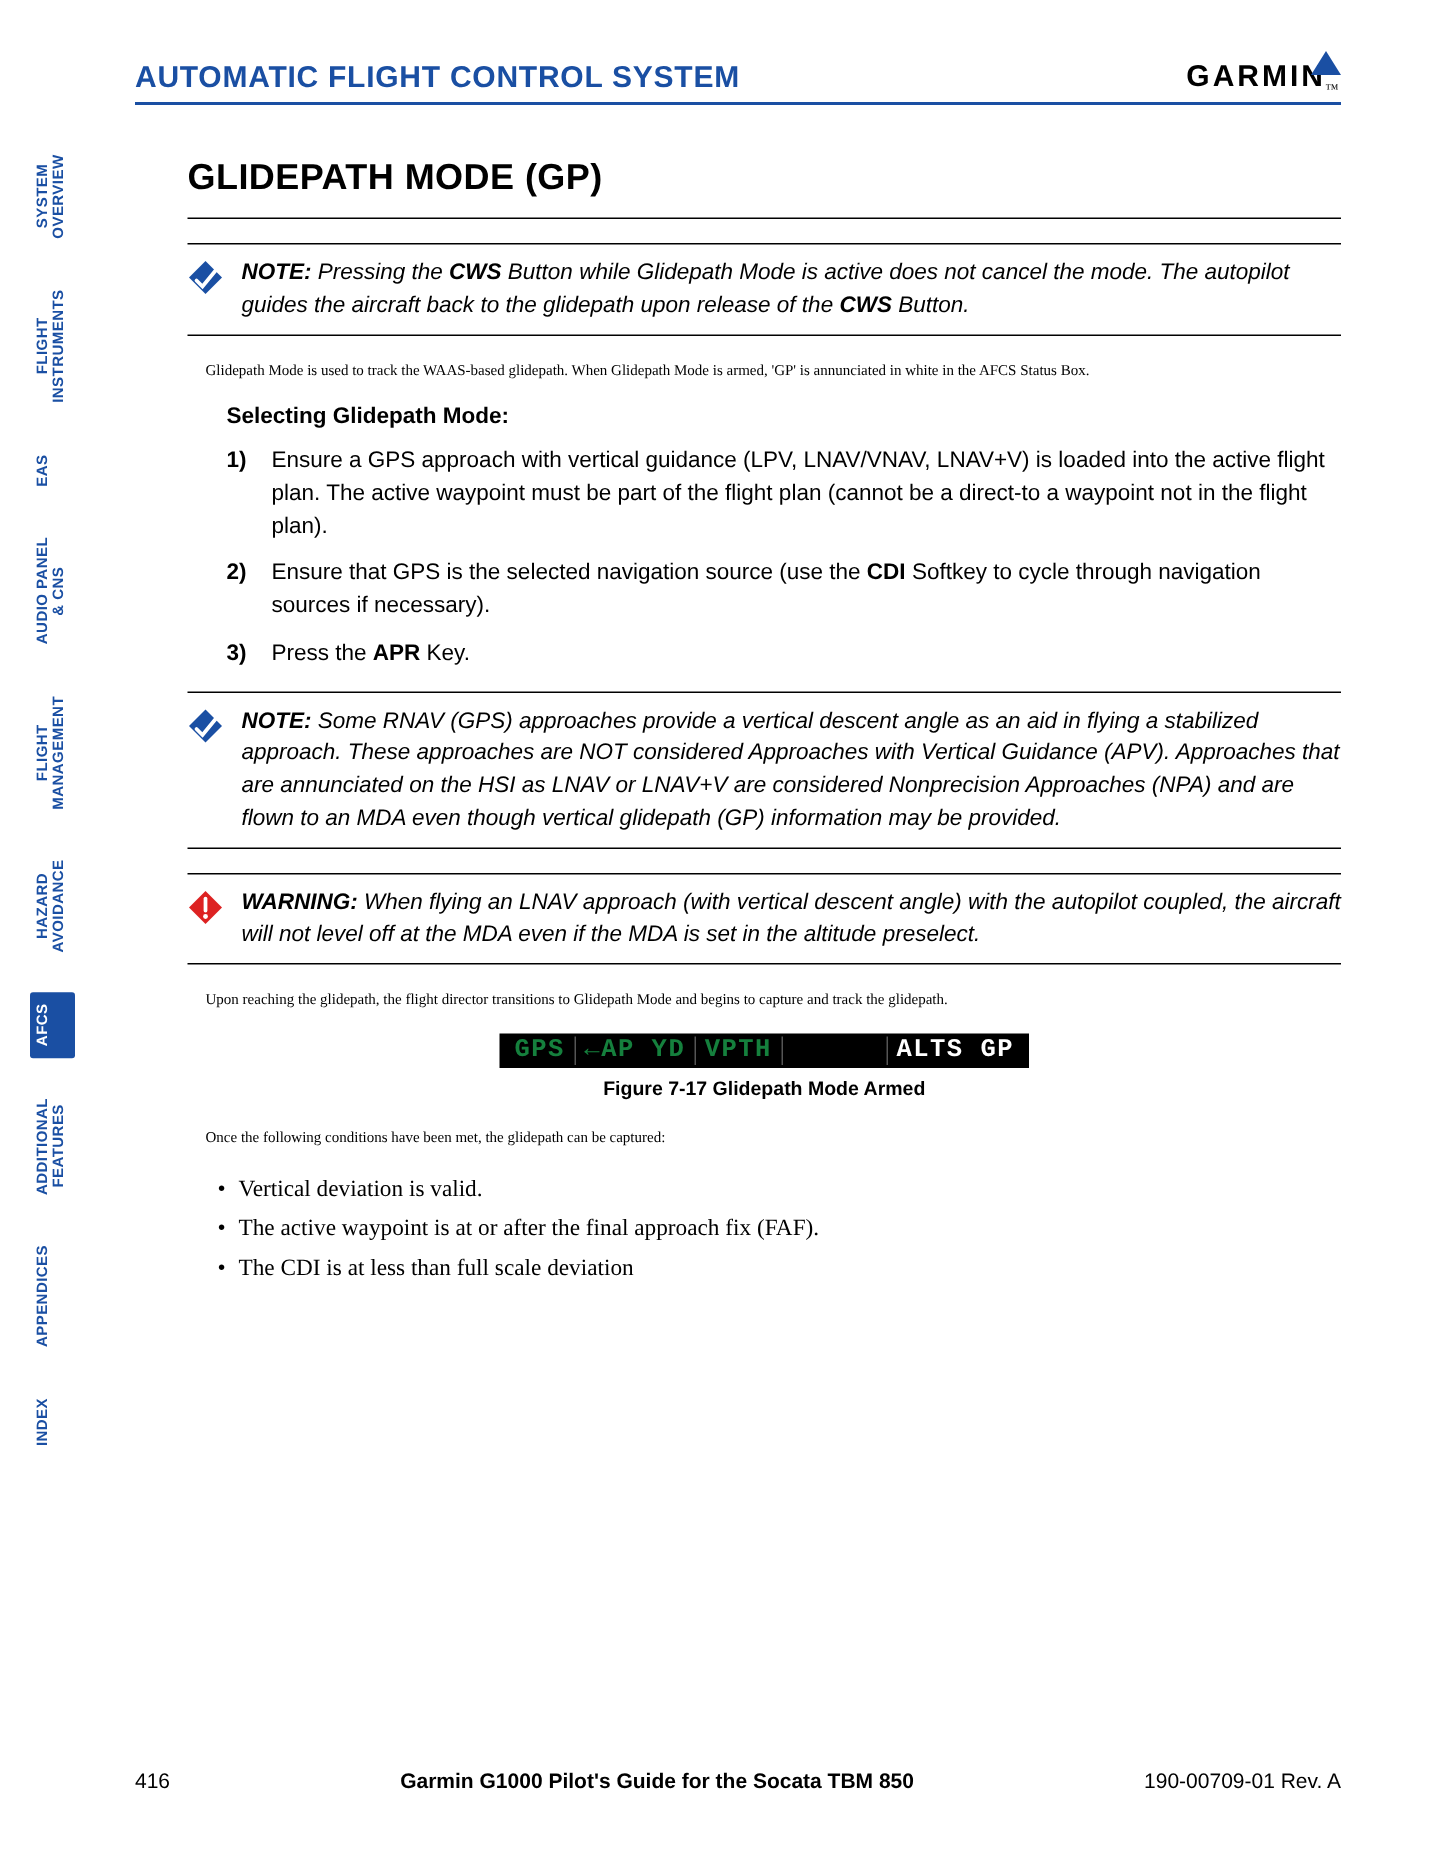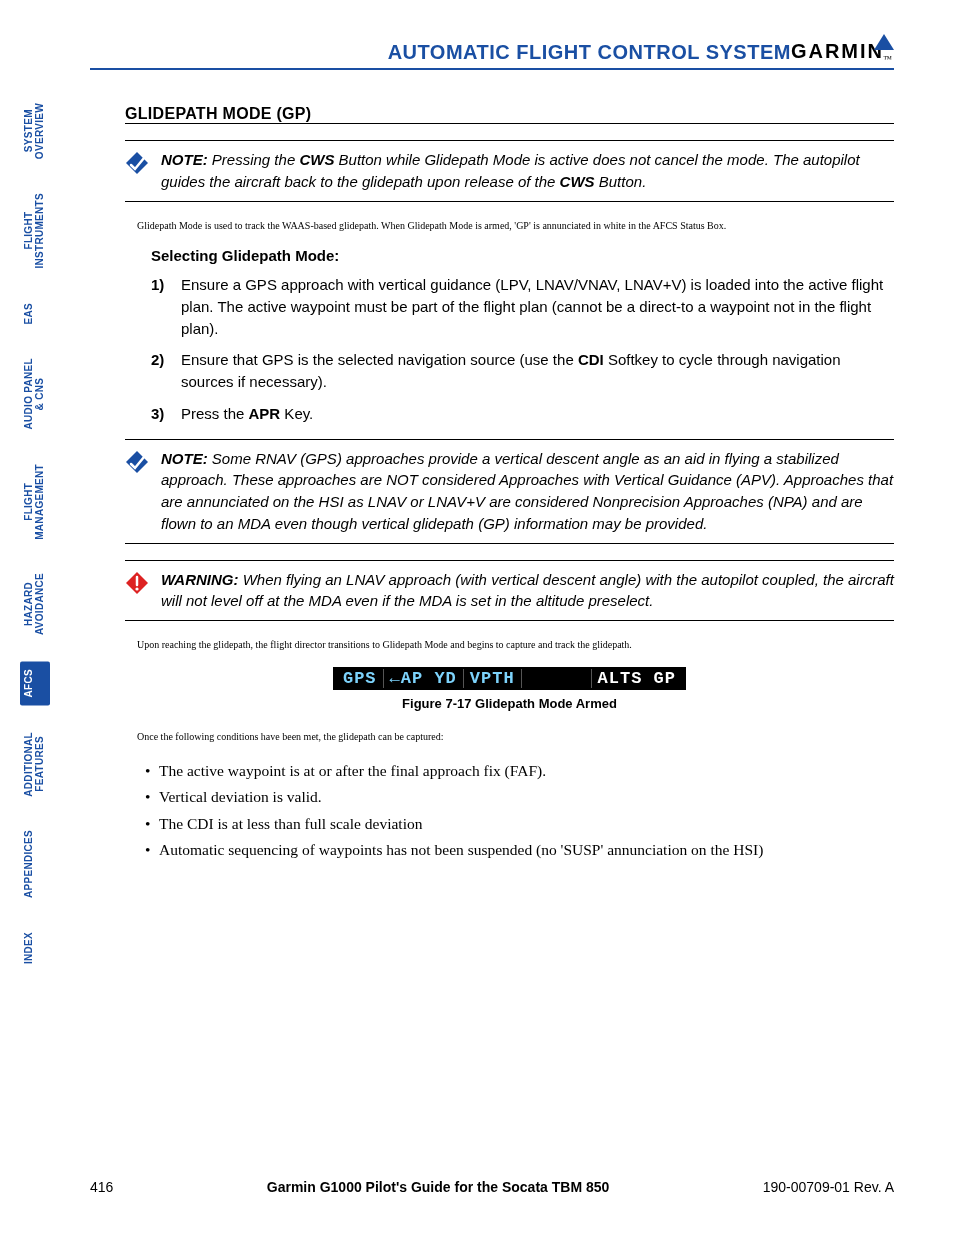--- a/index.html
+++ b/index.html
@@ -12,21 +12,21 @@
     color: #000;
   }
   .page {
     padding: 40px 60px 40px 90px;
     position: relative;
     height: 100%;
   }
   
   .header {
     display: flex;
-    justify-content: flex-end;
+    justify-content: space-between;
     align-items: flex-end;
     border-bottom: 2px solid #1a4fa3;
     padding-bottom: 4px;
     margin-bottom: 35px;
   }
   .header-title {
     font-family: Arial, Helvetica, sans-serif;
     font-weight: 900;
     font-size: 20px;
     color: #1a4fa3;
@@ -85,23 +85,23 @@
     color: #fff;
     border-radius: 2px;
   }
   
   .content {
     padding-left: 35px;
   }
   .section-title {
     font-family: Arial, Helvetica, sans-serif;
     font-weight: 900;
-    font-size: 16px;
+    font-size: 24px;
     border-bottom: 1.5px solid #000;
-    padding-bottom: 0;
+    padding-bottom: 12px;
     margin-bottom: 16px;
     letter-spacing: 0.3px;
   }
   .note-block, .warning-block {
     display: flex;
     align-items: flex-start;
     gap: 12px;
     border-top: 1px solid #000;
     border-bottom: 1px solid #000;
     padding: 8px 0;
@@ -162,21 +162,21 @@
     font-family: 'Courier New', monospace;
     font-weight: bold;
     font-size: 17px;
     padding: 2px 4px;
     gap: 0;
     letter-spacing: 1px;
   }
   .afcs-seg { padding: 0 6px; border-right: 1px solid #555; }
   .afcs-seg:last-child { border-right: none; }
   .afcs-white { color: #fff; }
-  .afcs-green { color: #7dd3fc; }
+  .afcs-green { color: #15803d; }
   .figure-cap {
     font-family: Arial, Helvetica, sans-serif;
     font-weight: 900;
     font-size: 13px;
     margin-top: 6px;
   }
   .bullets {
     margin: 0 0 16px 20px;
   }
   .bullets li {
@@ -305,24 +305,23 @@
         <span class="afcs-seg afcs-green">VPTH</span>
         <span class="afcs-seg" style="min-width:70px"></span>
         <span class="afcs-seg afcs-white" style="border-right:none">ALTS GP</span>
       </div>
       <div class="figure-cap">Figure 7-17  Glidepath Mode Armed</div>
     </div>
 
     <p class="body-text">Once the following conditions have been met, the glidepath can be captured:</p>
 
     <ul class="bullets">
+      <li>Vertical deviation is valid.</li>
       <li>The active waypoint is at or after the final approach fix (FAF).</li>
-      <li>Vertical deviation is valid.</li>
       <li>The CDI is at less than full scale deviation</li>
-      <li>Automatic sequencing of waypoints has not been suspended (no 'SUSP' annunciation on the HSI)</li>
     </ul>
 
   </div>
 
   <div class="footer">
     <span class="pg">416</span>
     <span class="mid">Garmin G1000 Pilot's Guide for the Socata TBM 850</span>
     <span class="rev">190-00709-01  Rev. A</span>
   </div>
 

